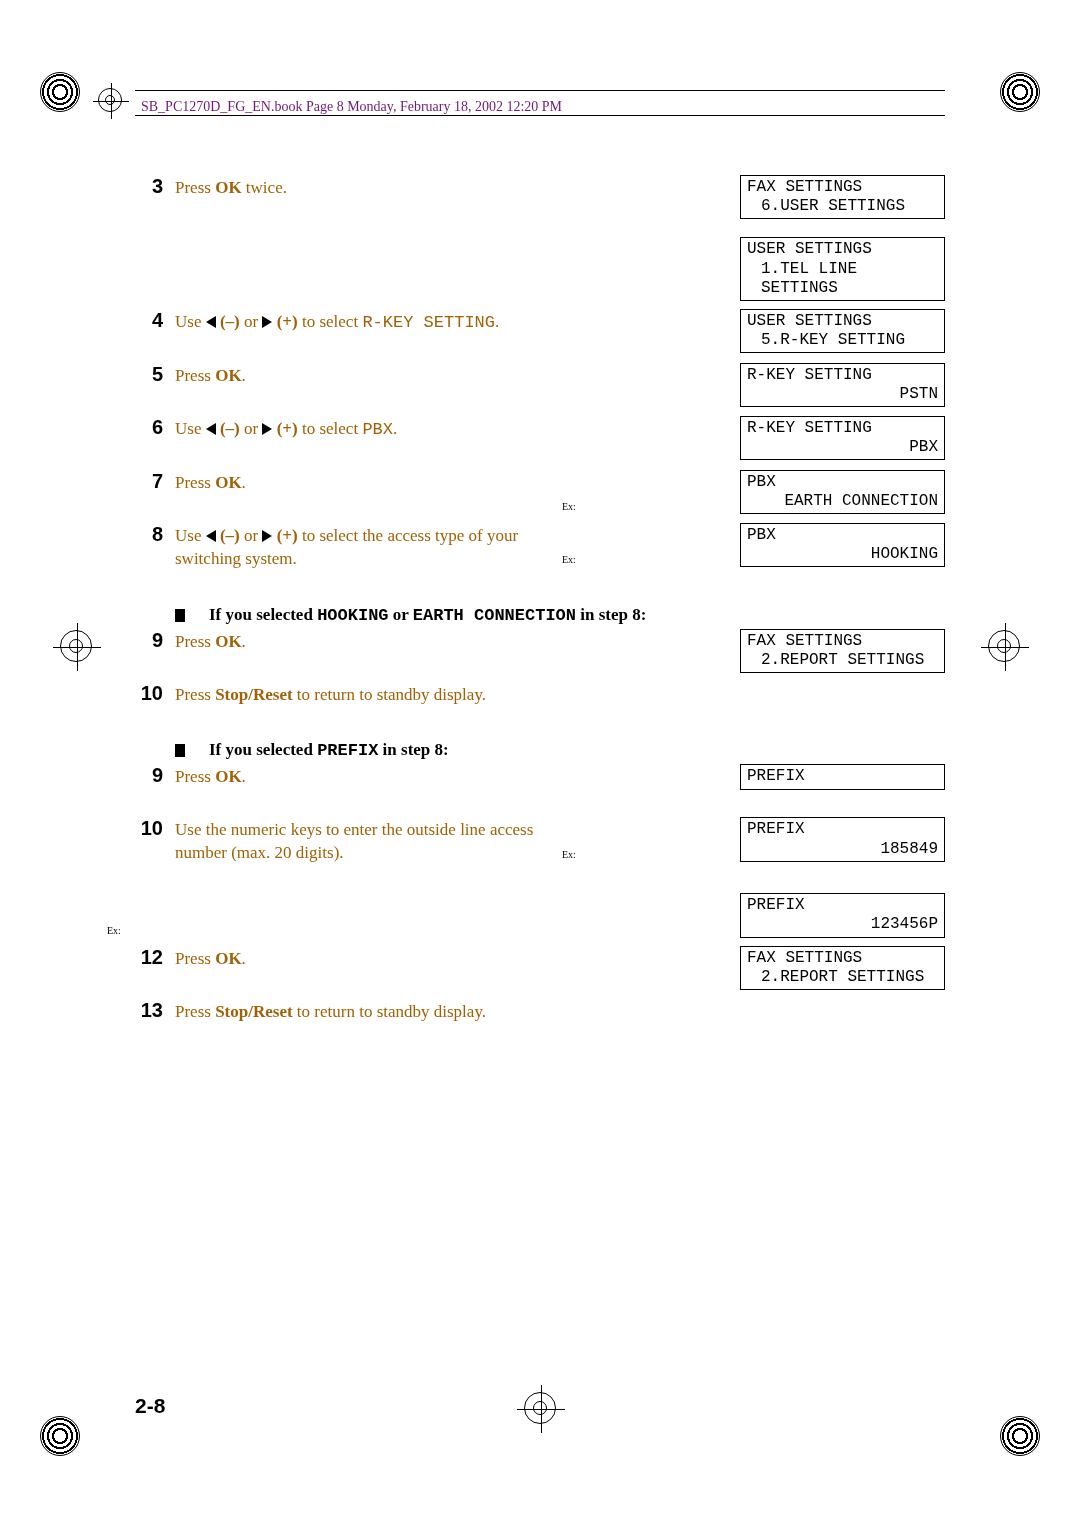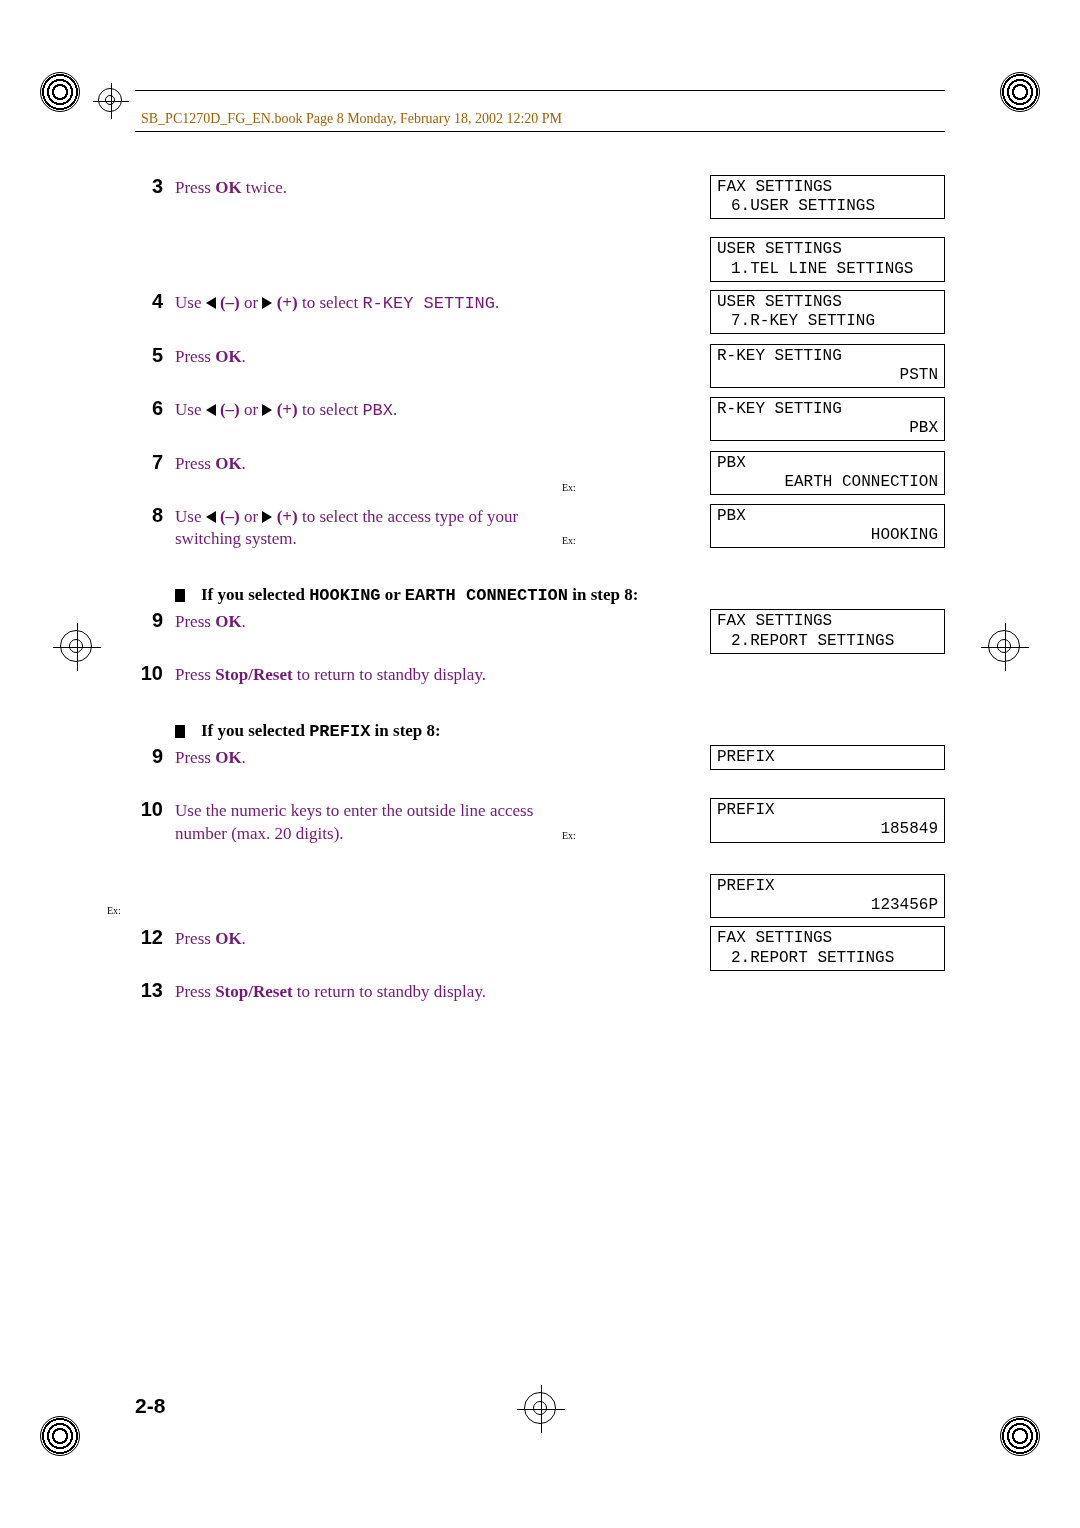--- a/index.html
+++ b/index.html
@@ -10,43 +10,43 @@
   .crop-cross-h { position:absolute; width:48px; height:1px; background:#000; top:16px; left:-8px; }
   .crop-cross-v { position:absolute; width:1px; height:48px; background:#000; left:16px; top:-8px; }
 
   
   .corner-big { position:absolute; width:40px; height:40px; border-radius:50%; background:radial-gradient(circle, #fff 0 6px, #000 6px 8px, #fff 8px 11px, #000 11px 13px, #fff 13px 16px, #000 16px 18px, #fff 18px 20px); border:1px solid #000; }
 
   
   .header {
     position:absolute; left: 135px; top: 90px; width: 810px; height: 26px;
     border-top:1px solid #000; border-bottom:1px solid #000;
-    font-size: 14px; color:#a16207; padding: 20px 6px;
+    font-size: 14px; color:#701a75; padding: 8px 6px;
   }
 
   
   .content { position:absolute; left: 135px; top: 175px; width: 810px; }
 
   .row { display:flex; align-items:flex-start; margin-bottom: 0; position:relative; }
   .left-col { flex: 0 0 455px; padding-right: 20px; }
   .right-col { flex: 1; display:flex; flex-direction:column; gap:10px; }
 
   .step { display:flex; gap: 12px; margin-bottom: 28px; }
   .step-num { font-family: Arial, Helvetica, sans-serif; font-weight: bold; font-size: 20px; width: 28px; text-align: right; flex-shrink:0; }
-  .step-text { font-size: 17px; line-height: 1.35; color:#701a75; padding-top:2px; }
+  .step-text { font-size: 17px; line-height: 1.35; color:#a16207; padding-top:2px; }
   .step-text b { font-weight: bold; }
   .mono { font-family: "Courier New", Courier, monospace; font-size: 17px; }
 
-  .subhead { display:flex; gap:16px; margin: 6px 0 4px 40px; }
+  .subhead { display:flex; gap:24px; margin: 6px 0 4px 40px; }
   .subhead .bullet { width:10px; height:13px; background:#000; margin-top:4px; flex-shrink:0; }
   .subhead .txt { font-weight:bold; font-size:17px; }
   .subhead .txt .mono { font-family: "Courier New", Courier, monospace; font-weight:bold; }
 
   .lcd {
-    border:1px solid #000; padding: 2px 6px; width: 235px;
+    border:1px solid #000; padding: 2px 6px; width: 205px;
     font-family: "Courier New", Courier, monospace; font-size: 16px; line-height: 1.2;
     margin-left:auto;
   }
   .lcd-group { position:relative; margin-bottom:8px; }
   .ex-label { position:absolute; left:-28px; bottom:2px; font-size:10px; font-family:Liberation Serif, serif; }
   .lcd .l2 { text-align:right; }
   .lcd .indent { padding-left: 14px; }
 
   .triangle-left { display:inline-block; width:0; height:0; border-top:6px solid transparent; border-bottom:6px solid transparent; border-right:10px solid #000; vertical-align: -1px; }
   .triangle-right { display:inline-block; width:0; height:0; border-top:6px solid transparent; border-bottom:6px solid transparent; border-left:10px solid #000; vertical-align: -1px; }
@@ -118,21 +118,21 @@
       <div class="left-col">
         <div class="step">
           <div class="step-num">4</div>
           <div class="step-text"><span>Use </span><span class="triangle-left"></span> <b>(–)</b><span> or </span><span class="triangle-right"></span> <b>(+)</b><span> to select </span><span class="mono">R-KEY SETTING</span><span>.</span></div>
         </div>
       </div>
       <div class="right-col">
         <div class="lcd-group">
             <div class="lcd">
               <div>USER SETTINGS</div>
-              <div class="indent">7.R-KEY SETTING</div>
+              <div class="indent">5.R-KEY SETTING</div>
             </div>
           </div>
       </div>
     </div>
 
     <div class="row">
       <div class="left-col">
         <div class="step">
           <div class="step-num">5</div>
           <div class="step-text"><span>Press </span><b>OK</b><span>.</span></div>

